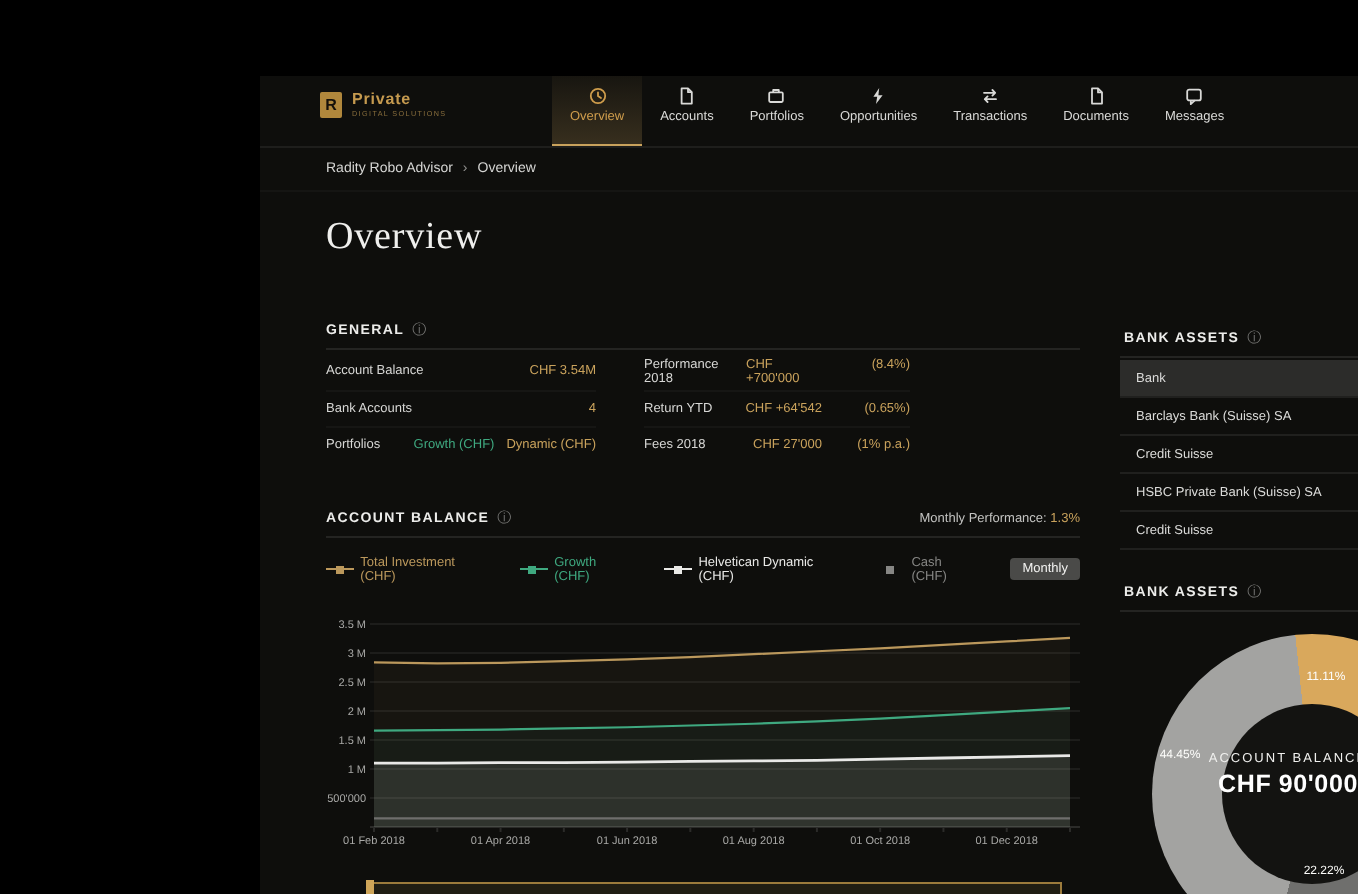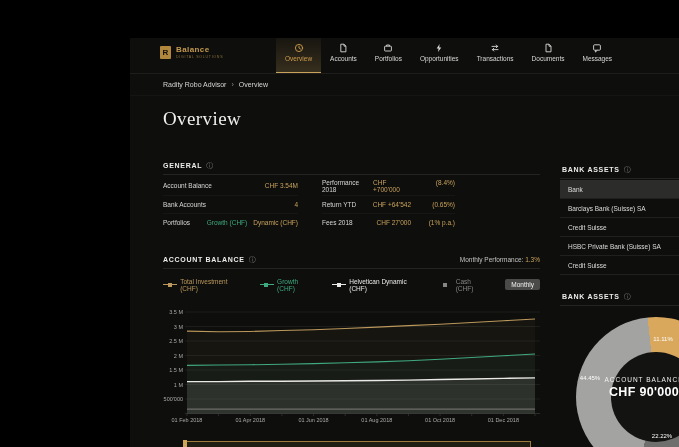--- a/index.html
+++ b/index.html
@@ -92,21 +92,21 @@
 </head>
 <body>
 
 <div class="stage">
   <div class="panel">
 
     <header class="topnav">
       <div class="brand">
         <div class="brand-mark">R</div>
         <div class="brand-text">
-          <div class="brand-name">Balance</div>
+          <div class="brand-name">Private</div>
           <div class="brand-tag">DIGITAL SOLUTIONS</div>
         </div>
       </div>
       <nav class="tabs">
         <div class="tab active">
           <span>
               <svg viewBox="0 0 10 10" fill="none" stroke="currentColor" stroke-width="0.9" stroke-linecap="round">
                 <circle cx="5" cy="5" r="3.6"></circle>
                 <path d="M5 3.2V5l1.5 1"></path>
               </svg>

